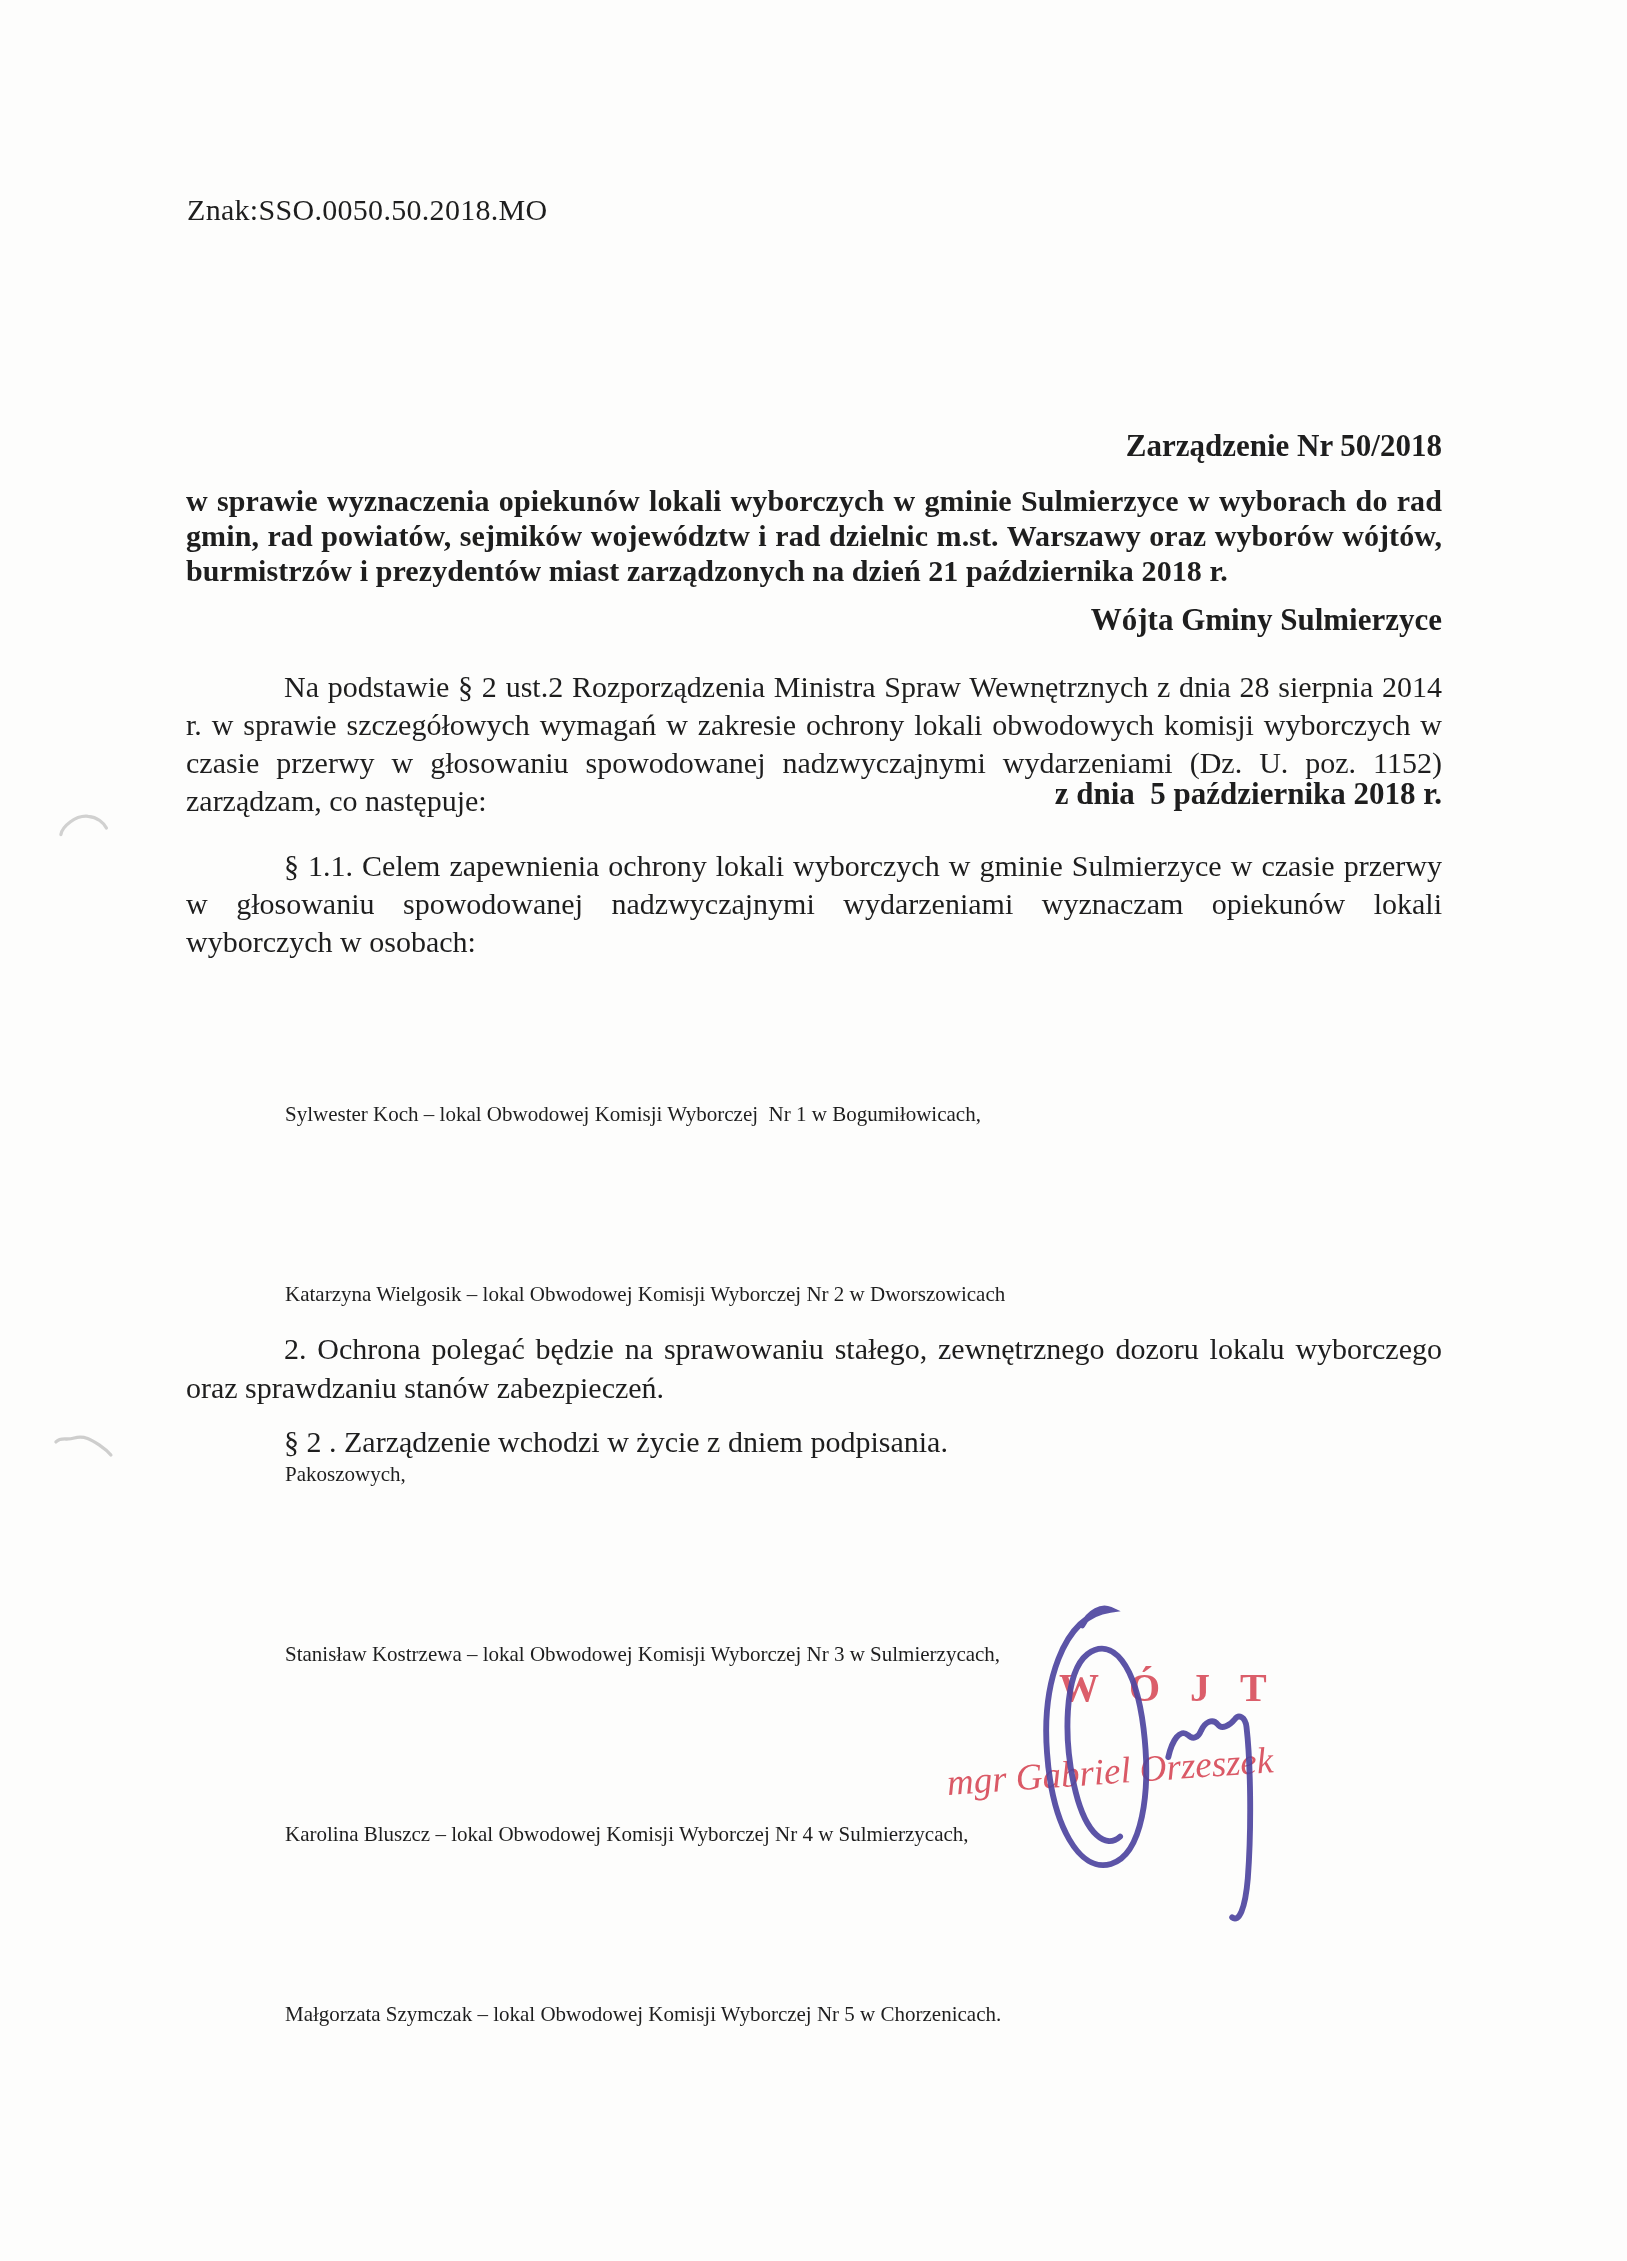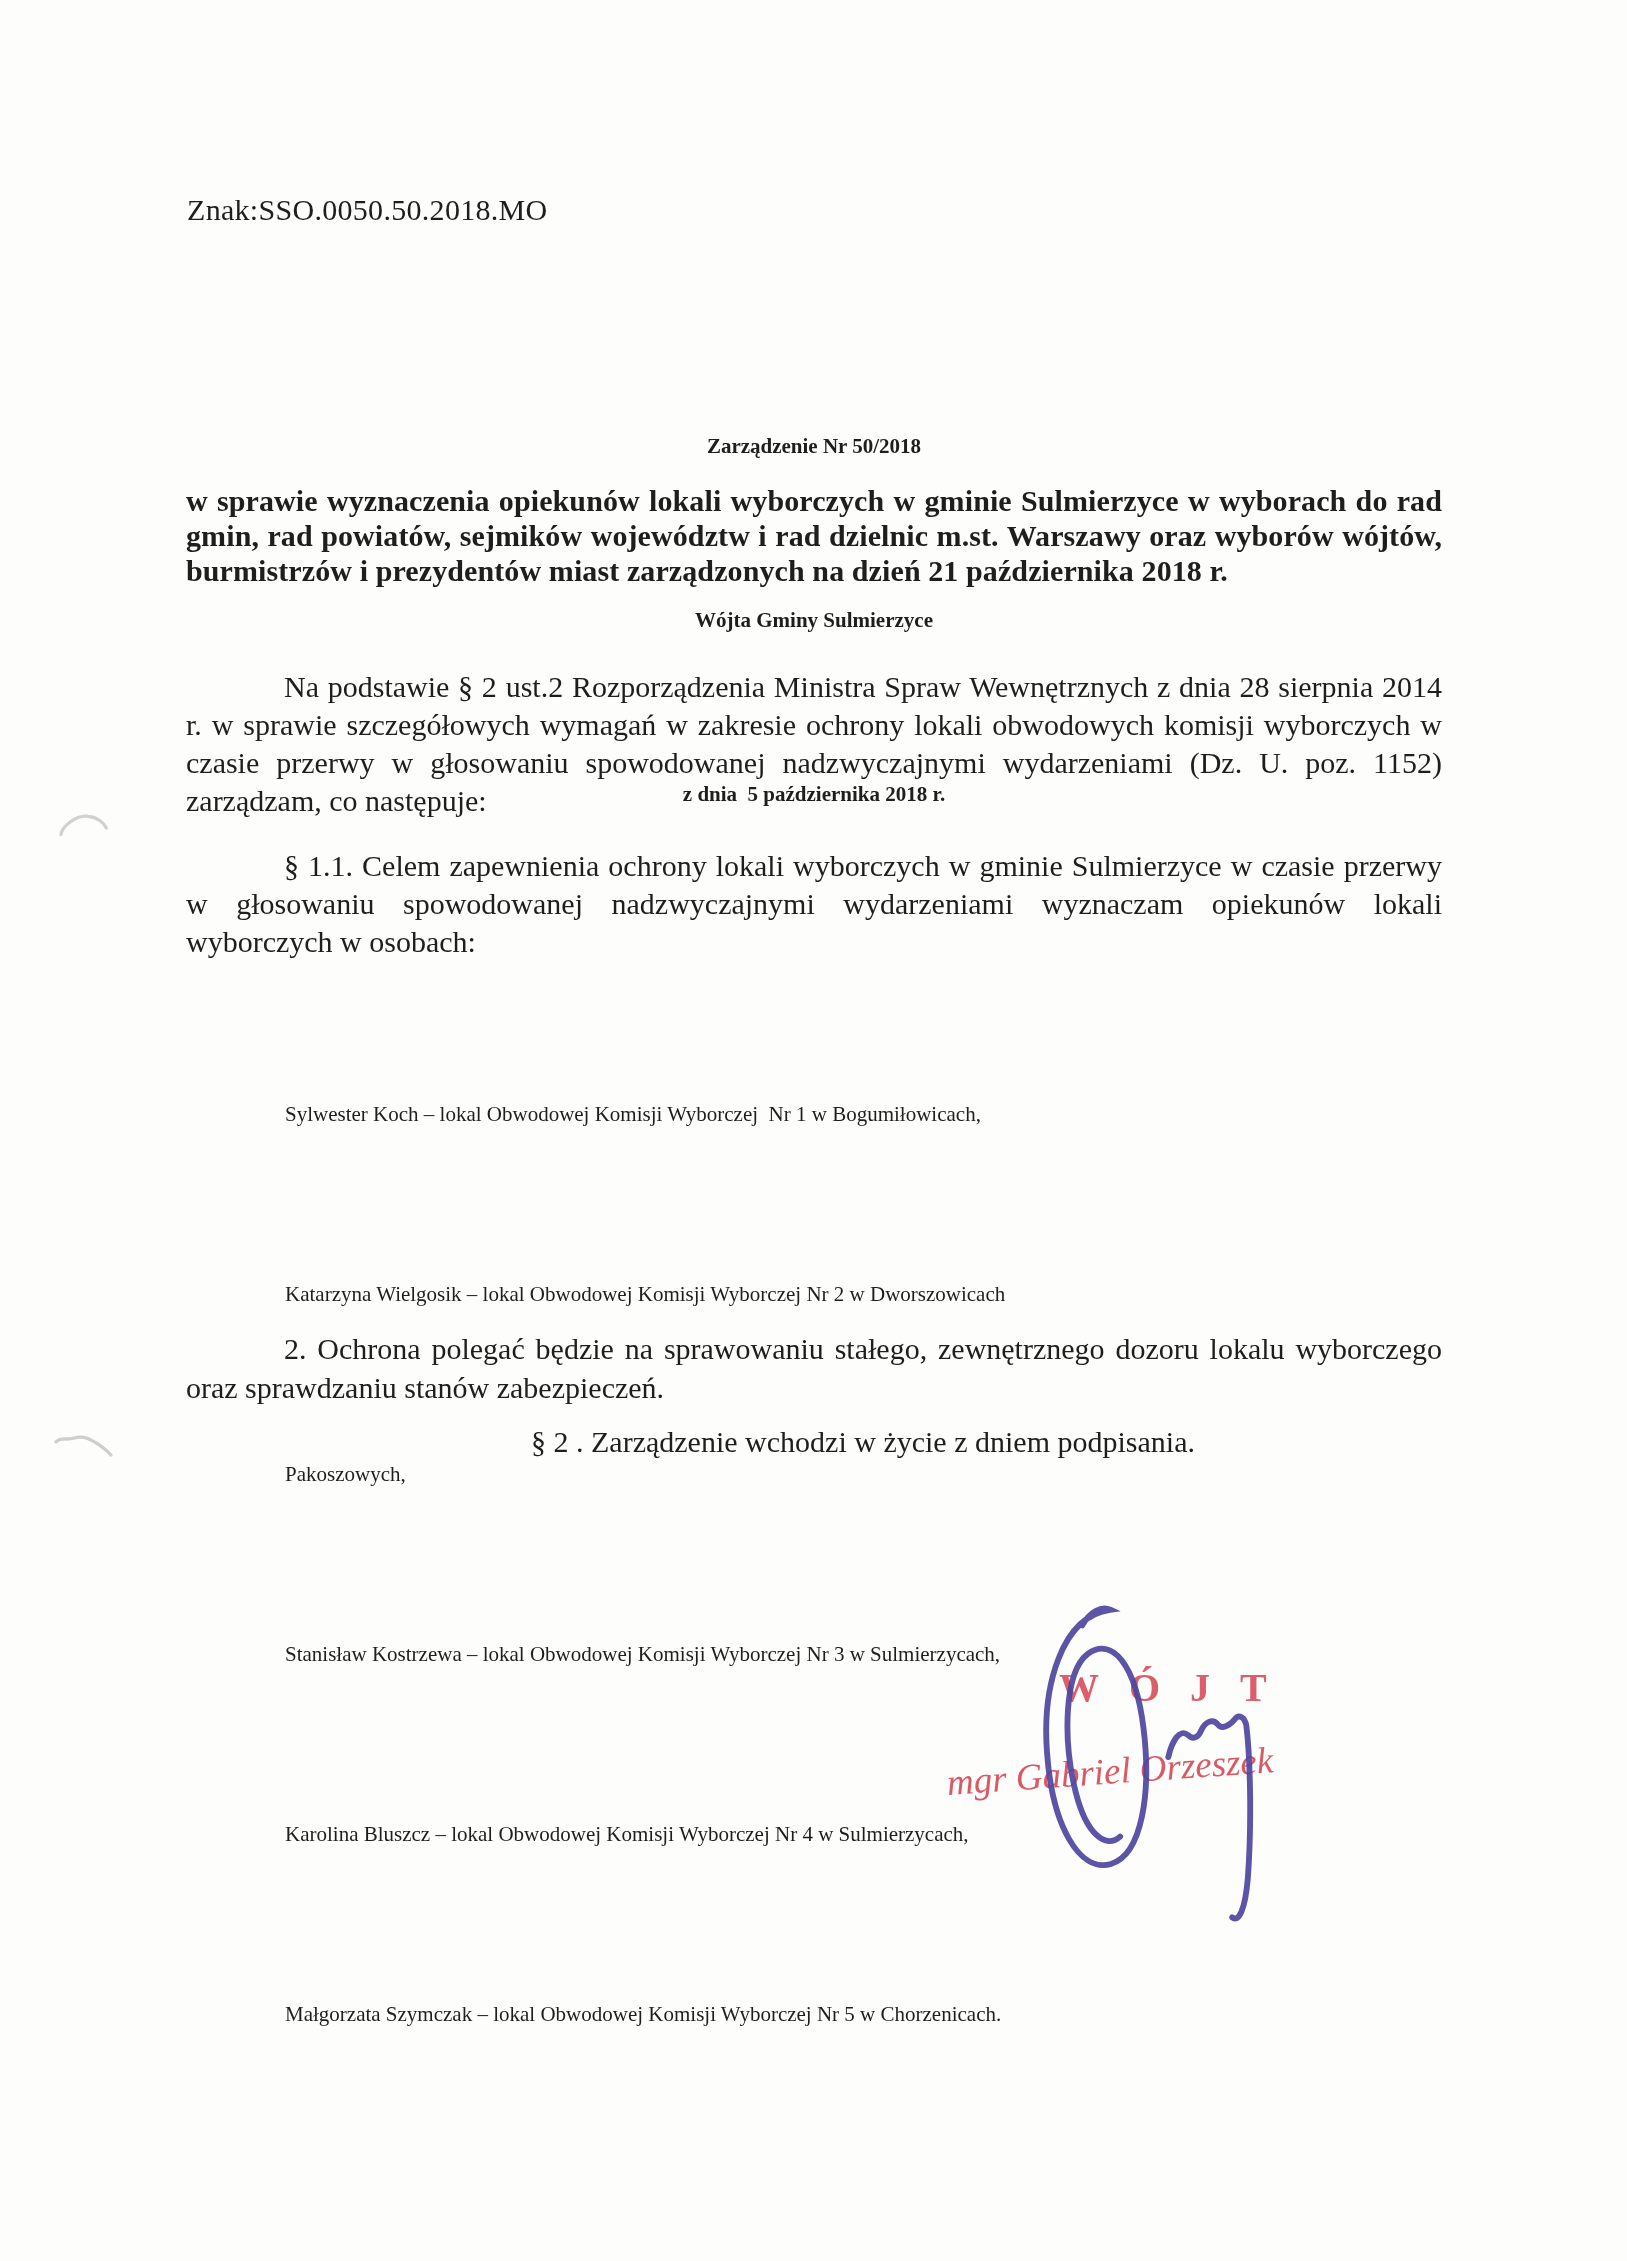--- a/index.html
+++ b/index.html
@@ -17,23 +17,23 @@
     position: absolute;
     left: 187px; top: 193px;
     font-size: 30px;
     white-space: pre;
     letter-spacing: 0.3px;
   }
   .title-block {
     position: absolute;
     left: 186px; top: 301px;
     width: 1256px;
-    text-align: center;
+    text-align: right;
     font-weight: bold;
-    font-size: 21px;
+    font-size: 31px;
     line-height: 58px;
     white-space: pre-wrap;
   }
   .para {
     position: absolute;
     left: 186px;
     width: 1256px;
     font-size: 30px;
     text-align: justify;
   }
@@ -63,21 +63,21 @@
   }
   .par2 {
     top: 1329px;
     line-height: 39px;
     text-indent: 98px;
   }
   .par3 {
     top: 1422px;
     line-height: 39px;
     text-indent: 98px;
-    text-align: center;
+    text-align: left;
   }
   .stamp-title {
     position: absolute;
     left: 1019px; top: 1664px;
     font-size: 40px;
     font-weight: bold;
     letter-spacing: 30px;
     opacity: 0.92;
     margin-left: 40px;
   }

